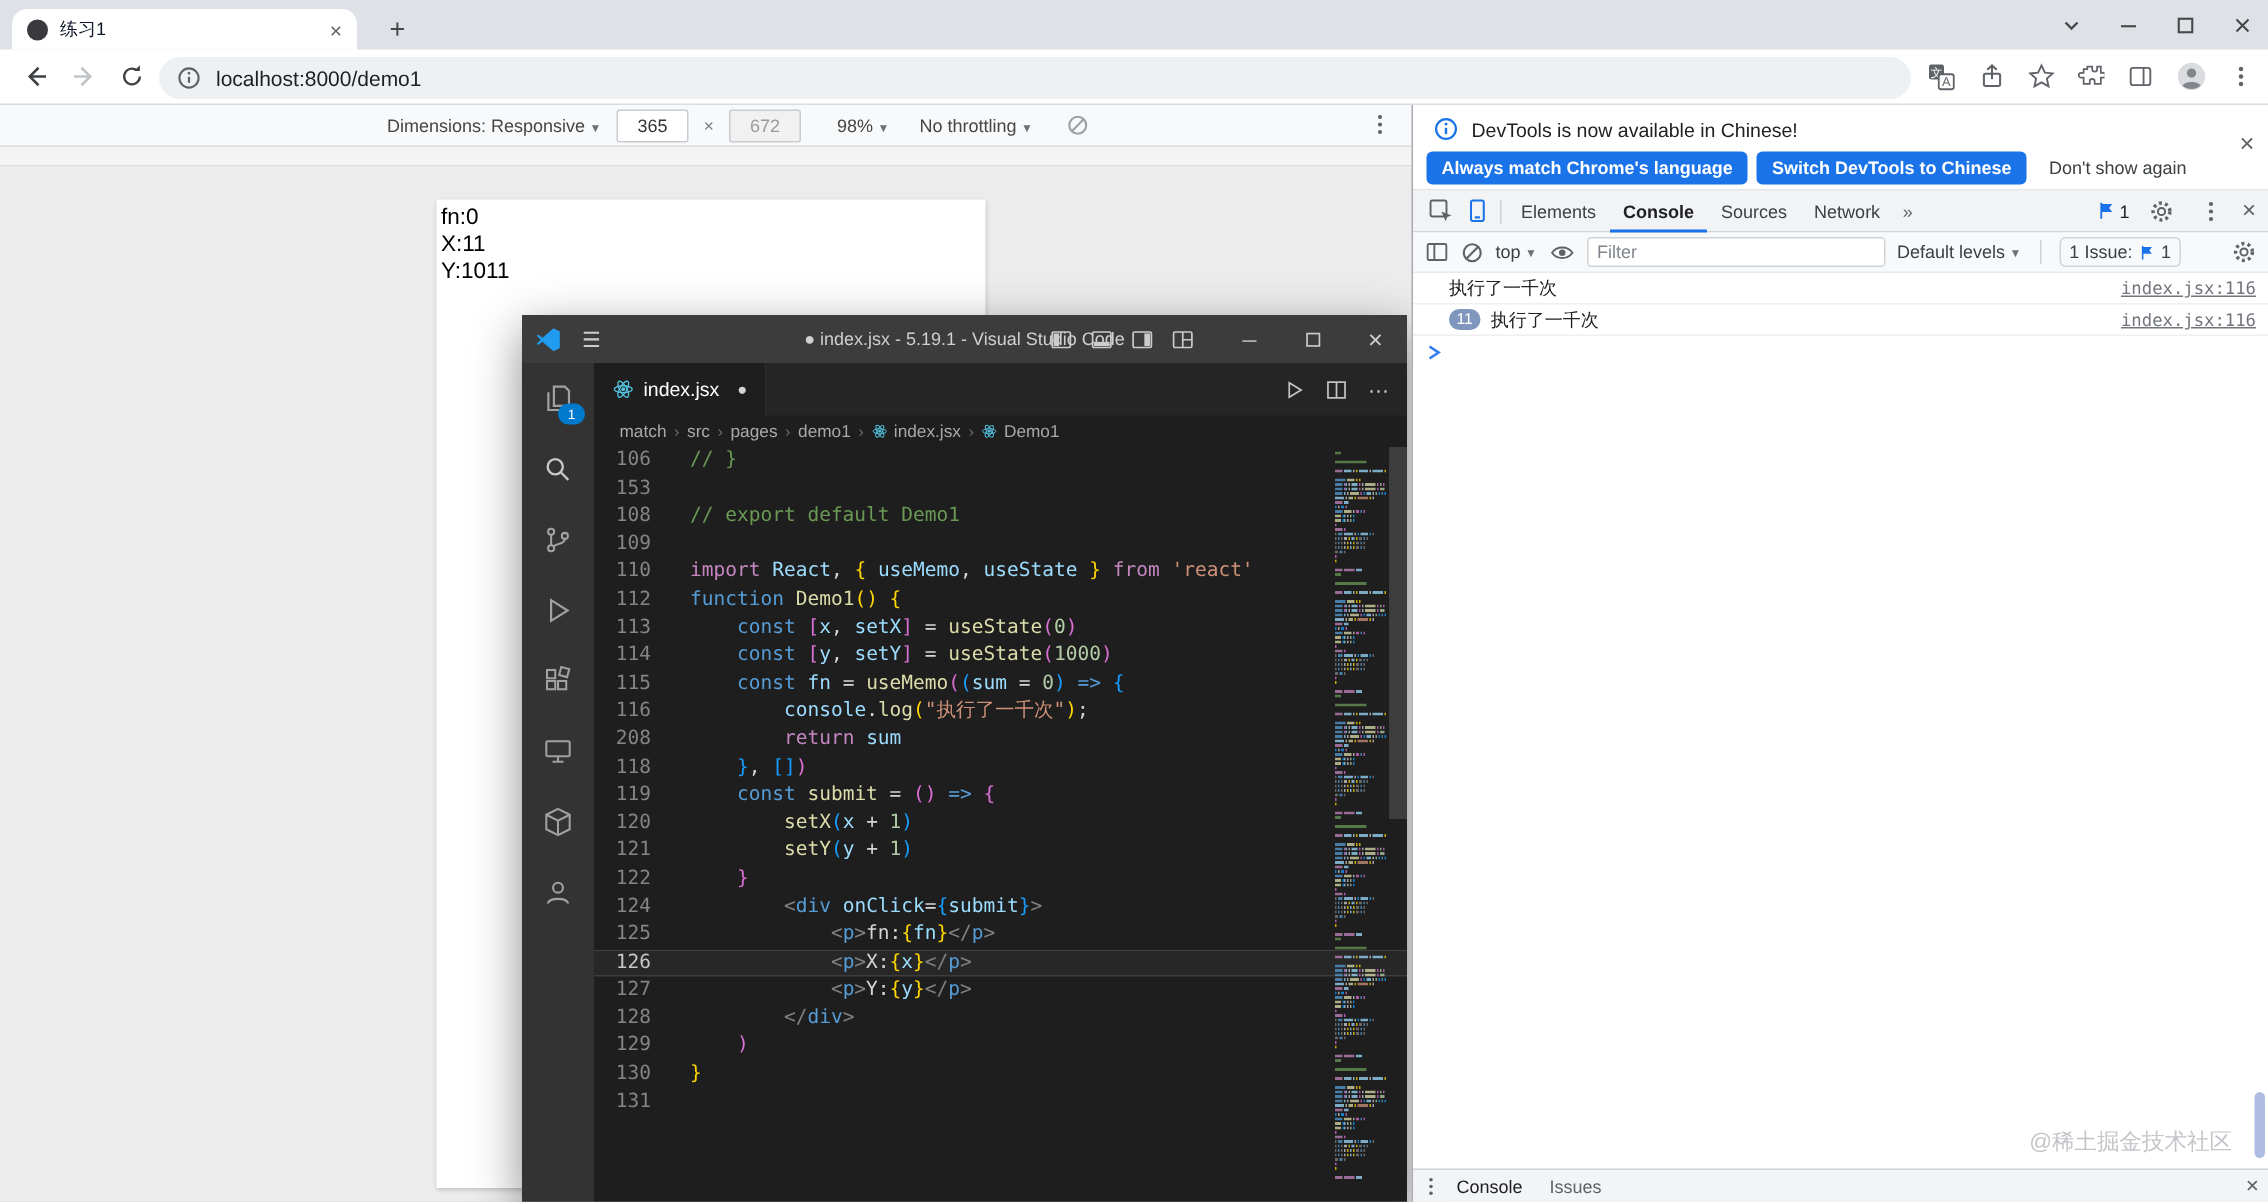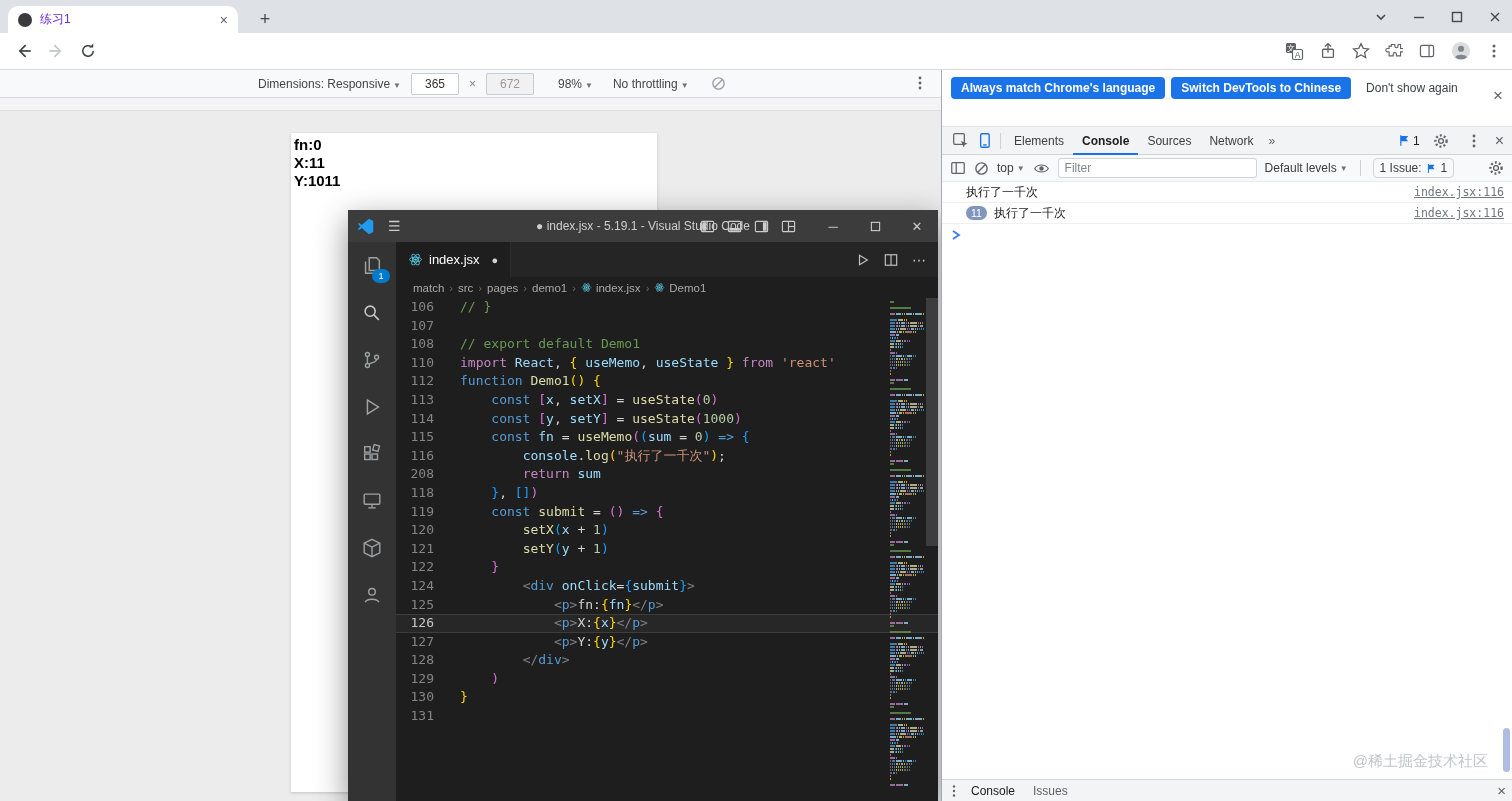--- a/index.html
+++ b/index.html
@@ -5,21 +5,21 @@
   html,body{margin:0;padding:0;width:1512px;height:801px;overflow:hidden;background:#dee1e6;
     font-family:"Liberation Sans",sans-serif;-webkit-font-smoothing:antialiased;}
   svg{display:block;}
   .ic{display:inline-flex;align-items:center;justify-content:center;flex:none;}
 
   
   .tabstrip{position:absolute;left:0;top:0;width:1512px;height:33px;background:#dee1e6;}
   .chrome-tab{position:absolute;left:8px;top:6px;width:230px;height:27px;background:#fff;
     border-radius:10px 10px 0 0;display:flex;align-items:center;padding:0 10px;box-sizing:border-box;}
   .chrome-tab .favicon{width:14px;height:14px;border-radius:50%;background:#3a3a3e;margin-right:8px;flex:none;}
-  .chrome-tab .t-title{font-size:12px;color:#6d28d9;flex:1;white-space:nowrap;overflow:hidden;}
+  .chrome-tab .t-title{font-size:12px;color:#0f172a;flex:1;white-space:nowrap;overflow:hidden;}
   .tab-close{color:#5f6368;font-size:14px;line-height:14px;cursor:default;}
   .newtab-btn{position:absolute;left:254px;top:8px;width:22px;height:22px;color:#45474a;font-size:18px;
     display:flex;align-items:center;justify-content:center;}
   .win-controls{position:absolute;right:10px;top:0;height:33px;display:flex;align-items:center;gap:24px;color:#45474a;}
   .toolbar{position:absolute;left:0;top:33px;width:1512px;height:37px;background:#fff;border-bottom:1px solid #dadce0;box-sizing:border-box;}
   .nav-ic{position:absolute;top:6px;width:24px;height:24px;}
   .omnibox{position:absolute;left:106px;top:5px;width:1168px;height:28px;background:#eef1f4;border-radius:14px;
     display:flex;align-items:center;padding:0 12px;box-sizing:border-box;}
   .omnibox .url{font-size:14px;color:#202124;margin-left:10px;}
   .toolbar-right{position:absolute;right:10px;top:6px;height:24px;display:flex;align-items:center;gap:15px;}
@@ -30,21 +30,21 @@
   .device-toolbar{position:absolute;left:0;top:0;width:941px;height:28px;background:#f8f9fa;
     border-bottom:1px solid #d8dade;box-sizing:border-box;display:flex;align-items:center;gap:10px;
     padding-left:258px;font-size:12px;color:#454545;}
   .dim-input{width:42px;height:18px;border:1px solid #c8cbcf;background:#fff;font-size:12px;color:#333;
     text-align:center;border-radius:2px;font-family:"Liberation Sans",sans-serif;}
   .dim-input.disabled{background:#f1f1f1;color:#9a9a9a;}
   .caret{font-size:8px;color:#6e7175;margin-left:3px;}
   .dt-kebab{position:absolute;right:14px;top:5px;}
   .ruler{position:absolute;left:0;top:28px;width:941px;height:13px;background:#f4f4f5;border-bottom:1px solid #e0e0e0;box-sizing:border-box;}
   .page-viewport{position:absolute;left:291px;top:63px;width:366px;height:659px;background:#fff;box-shadow:0 1px 3px rgba(0,0,0,.18);}
-  .page-viewport p{margin:0;padding:0 0 0 3px;font-size:15px;line-height:18px;color:#000;font-weight:bold;}
+  .page-viewport p{margin:0;padding:0 0 0 3px;font-size:15px;line-height:18px;color:#000;}
   .page-viewport p:first-child{padding-top:3px;}
 
   
   .vscode{position:absolute;left:348px;top:140px;width:590px;height:591px;background:#1e1e1e;
     box-shadow:0 10px 30px rgba(0,0,0,.45);}
   .vs-titlebar{position:absolute;left:0;top:0;right:0;height:32px;background:#3c3c3c;display:flex;align-items:center;}
   .vs-title{position:absolute;left:0;right:0;text-align:center;font-size:12px;color:#cfcfcf;pointer-events:none;}
   .vs-menu{color:#cccccc;font-size:14px;margin-left:14px;}
   .vs-tb-right{margin-left:auto;display:flex;align-items:center;z-index:2;}
   .vs-layout-icons{display:flex;gap:12px;margin-right:16px;}
@@ -168,20 +168,30 @@
         <path d="M10 5 L17 12 L10 19" stroke="#c0c4c8" stroke-width="2" fill="none"></path>
         <line x1="4" y1="12" x2="17" y2="12" stroke="#c0c4c8" stroke-width="2"></line>
       </svg>
     </span>
   <span class="nav-ic ic" style="left:76px">
     <svg width="18" height="18" viewBox="0 0 24 24">
         <path d="M19 12 a7 7 0 1 1 -2.5 -5.4" stroke="#3c4043" stroke-width="2" fill="none"></path>
         <path d="M19 2 v5.2 h-5.2" fill="#3c4043"></path>
       </svg>
     </span>
+  <div class="omnibox">
+    <span class="ic">
+      <svg width="16" height="16" viewBox="0 0 16 16">
+          <circle cx="8" cy="8" r="6.4" fill="none" stroke="#5f6368" stroke-width="1.4"></circle>
+          <line x1="8" y1="7.2" x2="8" y2="11.2" stroke="#5f6368" stroke-width="1.5"></line>
+          <circle cx="8" cy="4.8" r="0.9" fill="#5f6368"></circle>
+        </svg>
+      </span>
+    <span class="url">localhost:8000/demo1</span>
+  </div>
   <div class="toolbar-right">
     <span class="ic">
       <svg width="19" height="19" viewBox="0 0 19 19">
           <rect x="1" y="1" width="10" height="10" rx="1.5" fill="#5f6368"></rect>
           <text x="6" y="9" font-size="8" fill="#fff" text-anchor="middle" font-family="sans-serif">文</text>
           <rect x="7.5" y="7.5" width="10" height="10" rx="1.5" fill="#fff" stroke="#5f6368" stroke-width="1.2"></rect>
           <text x="12.5" y="15.5" font-size="8.5" fill="#5f6368" text-anchor="middle" font-family="sans-serif">A</text>
         </svg>
       </span>
     <span class="ic">
@@ -424,22 +434,23 @@
                   <ellipse cx="10" cy="10" rx="8" ry="3.1" fill="none" stroke="#53c1de" stroke-width="1.2" transform="rotate(60 10 10)"></ellipse>
                   <ellipse cx="10" cy="10" rx="8" ry="3.1" fill="none" stroke="#53c1de" stroke-width="1.2" transform="rotate(120 10 10)"></ellipse>
                   <circle cx="10" cy="10" r="1.8" fill="#53c1de"></circle>
                 </svg>
                 <span>Demo1</span>
               </span>
             </div>
           <div class="editor">
             <div>
                 <div class="code-line"><span class="ln">106</span><span class="lc"><span style="color: rgb(106, 153, 85);">// }</span></span></div>
-                <div class="code-line"><span class="ln">107</span><span class="lc"></span></div>
+                <div class="code-line"><span class="ln">153</span><span class="lc"></span></div>
                 <div class="code-line"><span class="ln">108</span><span class="lc"><span style="color: rgb(106, 153, 85);">// export default Demo1</span></span></div>
+                <div class="code-line"><span class="ln">109</span><span class="lc"></span></div>
                 <div class="code-line"><span class="ln">110</span><span class="lc"><span style="color: rgb(197, 134, 192);">import </span><span style="color: rgb(156, 220, 254);">React</span><span style="color: rgb(212, 212, 212);">, </span><span style="color: rgb(255, 215, 0);">{</span><span style="color: rgb(212, 212, 212);"> </span><span style="color: rgb(156, 220, 254);">useMemo</span><span style="color: rgb(212, 212, 212);">, </span><span style="color: rgb(156, 220, 254);">useState</span><span style="color: rgb(212, 212, 212);"> </span><span style="color: rgb(255, 215, 0);">}</span><span style="color: rgb(197, 134, 192);"> from </span><span style="color: rgb(206, 145, 120);">'react'</span></span></div>
                 <div class="code-line"><span class="ln">112</span><span class="lc"><span style="color: rgb(86, 156, 214);">function </span><span style="color: rgb(220, 220, 170);">Demo1</span><span style="color: rgb(255, 215, 0);">()</span><span style="color: rgb(212, 212, 212);"> </span><span style="color: rgb(255, 215, 0);">{</span></span></div>
                 <div class="code-line"><span class="ln">113</span><span class="lc"><span style="color: rgb(212, 212, 212);">    </span><span style="color: rgb(86, 156, 214);">const</span><span style="color: rgb(212, 212, 212);"> </span><span style="color: rgb(218, 112, 214);">[</span><span style="color: rgb(156, 220, 254);">x</span><span style="color: rgb(212, 212, 212);">, </span><span style="color: rgb(156, 220, 254);">setX</span><span style="color: rgb(218, 112, 214);">]</span><span style="color: rgb(212, 212, 212);"> = </span><span style="color: rgb(220, 220, 170);">useState</span><span style="color: rgb(218, 112, 214);">(</span><span style="color: rgb(181, 206, 168);">0</span><span style="color: rgb(218, 112, 214);">)</span></span></div>
                 <div class="code-line"><span class="ln">114</span><span class="lc"><span style="color: rgb(212, 212, 212);">    </span><span style="color: rgb(86, 156, 214);">const</span><span style="color: rgb(212, 212, 212);"> </span><span style="color: rgb(218, 112, 214);">[</span><span style="color: rgb(156, 220, 254);">y</span><span style="color: rgb(212, 212, 212);">, </span><span style="color: rgb(156, 220, 254);">setY</span><span style="color: rgb(218, 112, 214);">]</span><span style="color: rgb(212, 212, 212);"> = </span><span style="color: rgb(220, 220, 170);">useState</span><span style="color: rgb(218, 112, 214);">(</span><span style="color: rgb(181, 206, 168);">1000</span><span style="color: rgb(218, 112, 214);">)</span></span></div>
                 <div class="code-line"><span class="ln">115</span><span class="lc"><span style="color: rgb(212, 212, 212);">    </span><span style="color: rgb(86, 156, 214);">const</span><span style="color: rgb(212, 212, 212);"> </span><span style="color: rgb(156, 220, 254);">fn</span><span style="color: rgb(212, 212, 212);"> = </span><span style="color: rgb(220, 220, 170);">useMemo</span><span style="color: rgb(218, 112, 214);">(</span><span style="color: rgb(23, 159, 255);">(</span><span style="color: rgb(156, 220, 254);">sum</span><span style="color: rgb(212, 212, 212);"> = </span><span style="color: rgb(181, 206, 168);">0</span><span style="color: rgb(23, 159, 255);">)</span><span style="color: rgb(212, 212, 212);"> </span><span style="color: rgb(86, 156, 214);">=&gt;</span><span style="color: rgb(212, 212, 212);"> </span><span style="color: rgb(23, 159, 255);">{</span></span></div>
                 <div class="code-line"><span class="ln">116</span><span class="lc"><span style="color: rgb(212, 212, 212);">        </span><span style="color: rgb(156, 220, 254);">console</span><span style="color: rgb(212, 212, 212);">.</span><span style="color: rgb(220, 220, 170);">log</span><span style="color: rgb(255, 215, 0);">(</span><span style="color: rgb(206, 145, 120);">"执行了一千次"</span><span style="color: rgb(255, 215, 0);">)</span><span style="color: rgb(212, 212, 212);">;</span></span></div>
                 <div class="code-line"><span class="ln">208</span><span class="lc"><span style="color: rgb(212, 212, 212);">        </span><span style="color: rgb(197, 134, 192);">return</span><span style="color: rgb(212, 212, 212);"> </span><span style="color: rgb(156, 220, 254);">sum</span></span></div>
                 <div class="code-line"><span class="ln">118</span><span class="lc"><span style="color: rgb(212, 212, 212);">    </span><span style="color: rgb(23, 159, 255);">}</span><span style="color: rgb(212, 212, 212);">, </span><span style="color: rgb(23, 159, 255);">[]</span><span style="color: rgb(218, 112, 214);">)</span></span></div>
                 <div class="code-line"><span class="ln">119</span><span class="lc"><span style="color: rgb(212, 212, 212);">    </span><span style="color: rgb(86, 156, 214);">const</span><span style="color: rgb(212, 212, 212);"> </span><span style="color: rgb(220, 220, 170);">submit</span><span style="color: rgb(212, 212, 212);"> = </span><span style="color: rgb(218, 112, 214);">()</span><span style="color: rgb(212, 212, 212);"> </span><span style="color: rgb(86, 156, 214);">=&gt;</span><span style="color: rgb(212, 212, 212);"> </span><span style="color: rgb(218, 112, 214);">{</span></span></div>
                 <div class="code-line"><span class="ln">120</span><span class="lc"><span style="color: rgb(212, 212, 212);">        </span><span style="color: rgb(220, 220, 170);">setX</span><span style="color: rgb(23, 159, 255);">(</span><span style="color: rgb(156, 220, 254);">x</span><span style="color: rgb(212, 212, 212);"> + </span><span style="color: rgb(181, 206, 168);">1</span><span style="color: rgb(23, 159, 255);">)</span></span></div>
@@ -1520,20 +1531,30 @@
               </div>
             <div class="vs-scrollbar"></div>
           </div>
         </div>
       </div>
     </div>
   </div>
 
   <div class="devtools">
     <div class="infobar">
+      <div class="ib-row1">
+        <span class="ic">
+          <svg width="16" height="16" viewBox="0 0 16 16">
+              <circle cx="8" cy="8" r="6.6" fill="none" stroke="#1a73e8" stroke-width="1.5"></circle>
+              <line x1="8" y1="7.2" x2="8" y2="11.4" stroke="#1a73e8" stroke-width="1.6"></line>
+              <circle cx="8" cy="4.7" r="1" fill="#1a73e8"></circle>
+            </svg>
+          </span>
+        <span>DevTools is now available in Chinese!</span>
+      </div>
       <div class="ib-row2">
         <button class="btn-blue">Always match Chrome's language</button>
         <button class="btn-blue">Switch DevTools to Chinese</button>
         <button class="btn-plain">Don't show again</button>
       </div>
       <span class="ib-close">×</span>
     </div>
     <div class="dt-tabbar">
       <span class="icon-btn">
         <svg width="17" height="17" viewBox="0 0 20 20">

